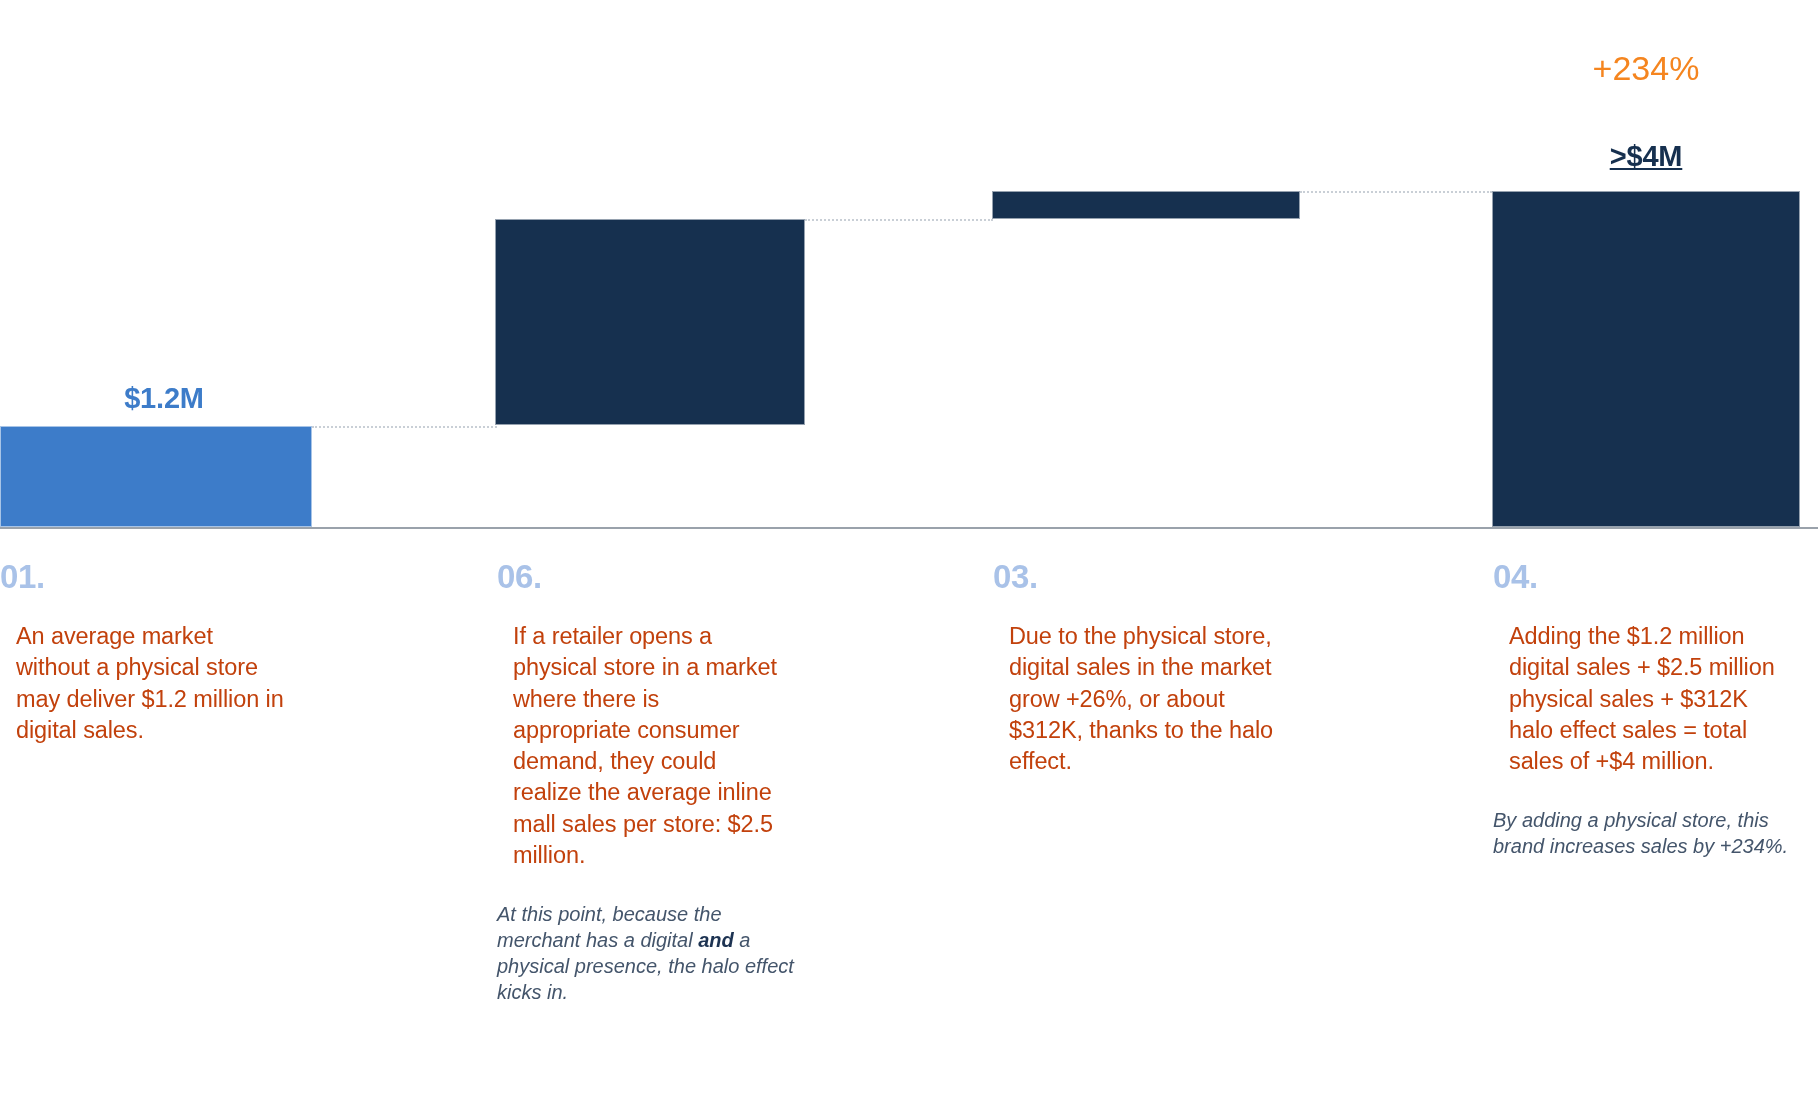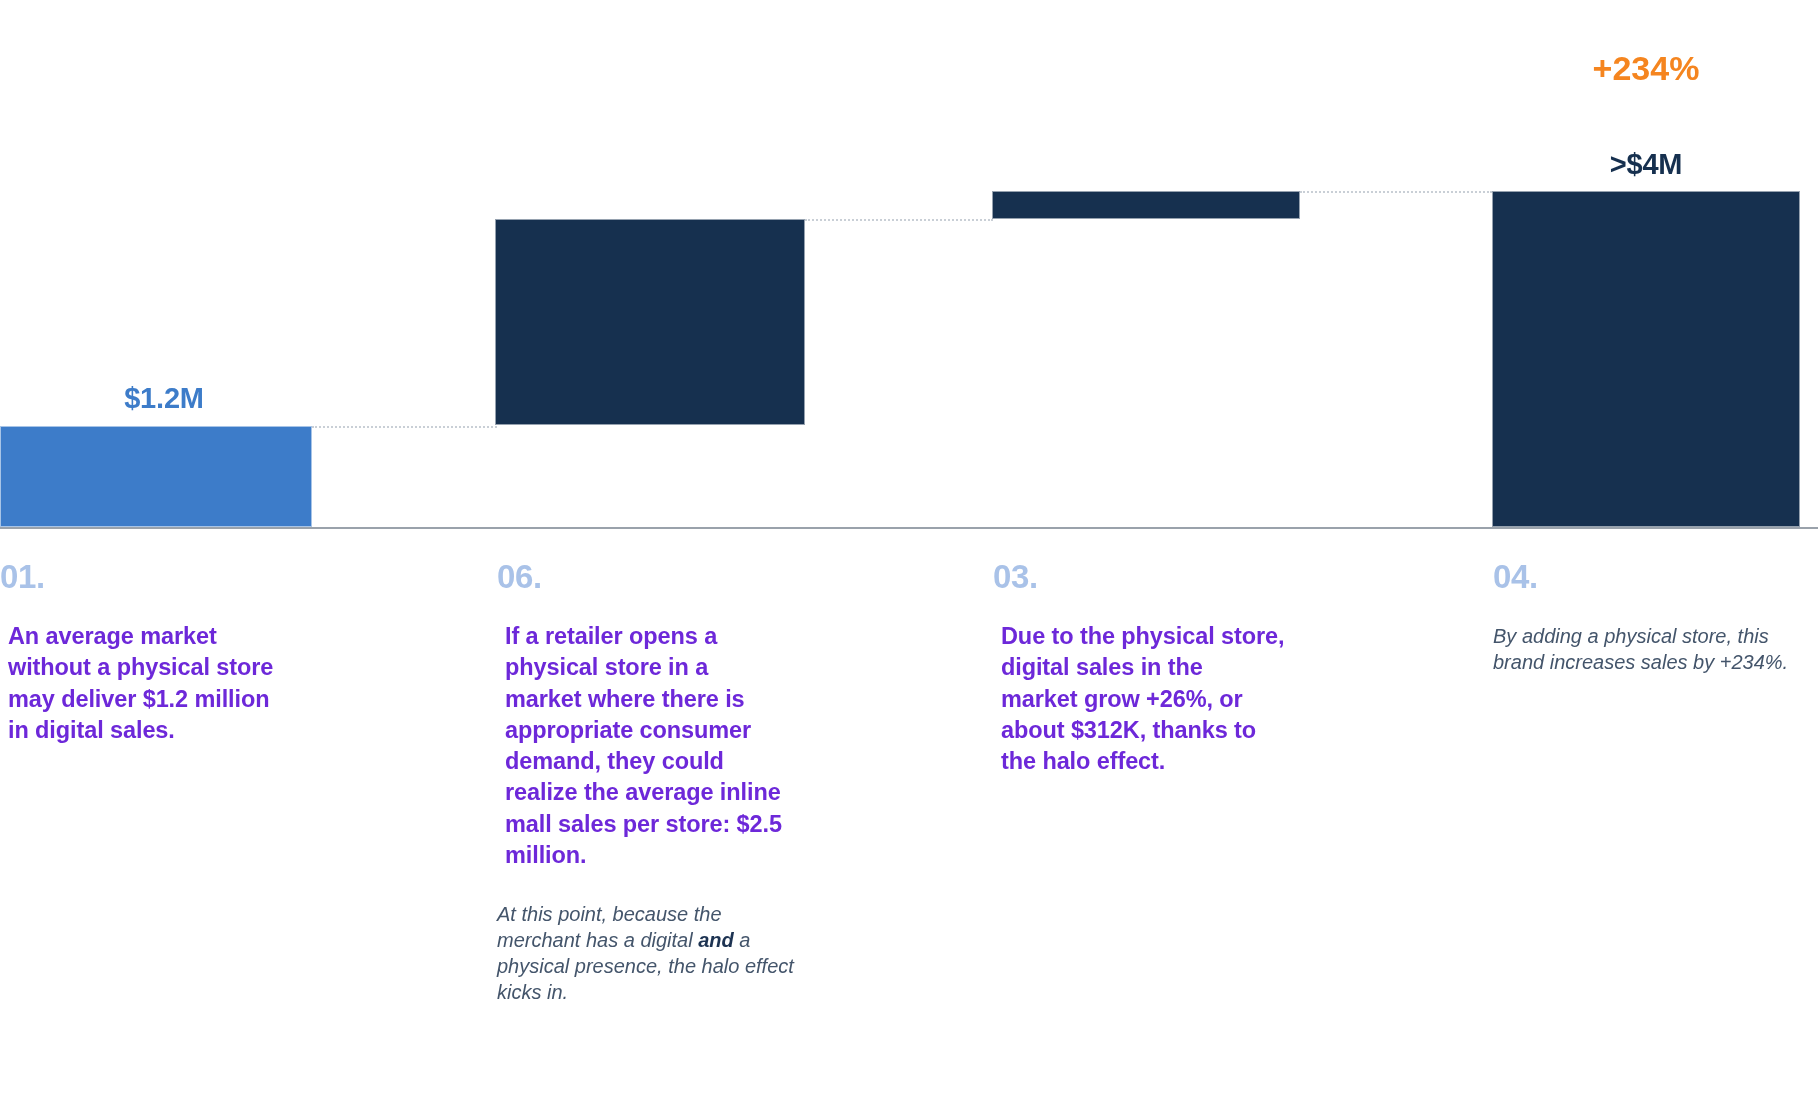--- a/index.html
+++ b/index.html
@@ -55,21 +55,21 @@
     font-size: 29px;
     letter-spacing: -0.2px;
     color: #16304f;
     white-space: nowrap;
   }
   .vallabel.blue { color: #3d7cc9; }
 
   .pctlabel {
     position: absolute;
     text-align: center;
-    font-weight: bold;
+    font-weight: normal;
     font-size: 34px;
     color: #f5851f;
     white-space: nowrap;
   }
 
   
   #columns {
     position: absolute;
     left: 0;
     top: 560px;
@@ -88,24 +88,24 @@
     font-size: 33px;
     font-weight: bold;
     color: #a9c2e8;
     line-height: 1.0;
     margin: 0 0 28px 0;
     letter-spacing: -0.3px;
   }
 
   .col-body {
     font-size: 23.5px;
-    font-weight: bold;
-    color: #6d28d9;
+    font-weight: normal;
+    color: #c2410c;
     line-height: 1.33;
-    margin: 8px;
+    margin: 16px;
     letter-spacing: -0.1px;
   }
 
   .col-note {
     font-size: 20px;
     font-style: italic;
     font-weight: normal;
     color: #44556b;
     line-height: 1.30;
     margin: 30px 0 0 0;
@@ -132,21 +132,21 @@
     <div class="bar navy" style="left:992px; top:191px; width:308px; height:28px;"></div>
 
     <div class="bar navy" style="left:1492px; top:191px; width:308px; height:336px;"></div>
 
     <div class="baseline" style="top:527px;"></div>
 
     <div class="vallabel blue" style="left:0px; top:382px; width:312px;margin-left:8px;">$1.2M</div>
 
 
 
-    <div class="vallabel" style="left:1492px; top:148px; width:308px;">&gt;$4M</div>
+    <div class="vallabel" style="left:1492px; top:140px; width:308px;text-decoration:underline;">&gt;$4M</div>
 
     <div class="pctlabel" style="left:1492px; top:49px; width:308px;">+234%</div>
   </div>
 
   <div id="columns">
 
     <div class="col" style="left:0px; width:300px;">
       <div class="col-num">01.</div>
       <div class="col-body">An average market without a physical store may deliver $1.2 million in digital sales.</div>
     </div>
@@ -159,17 +159,18 @@
       </div>
     </div>
 
     <div class="col" style="left:993px; width:300px;">
       <div class="col-num">03.</div>
       <div class="col-body">Due to the physical store, digital sales in the market grow +26%, or about $312K, thanks to the halo effect.</div>
     </div>
 
     <div class="col" style="left:1493px; width:300px;">
       <div class="col-num">04.</div>
+      <div class="col-body">Adding the $1.2 million digital sales + $2.5 million physical sales + $312K halo effect sales = total sales of +$4 million.</div>
       <div class="col-note">By adding a physical store, this brand increases sales by +234%.</div>
     </div>
 
   </div>
 </div>
 
 </body></html>

